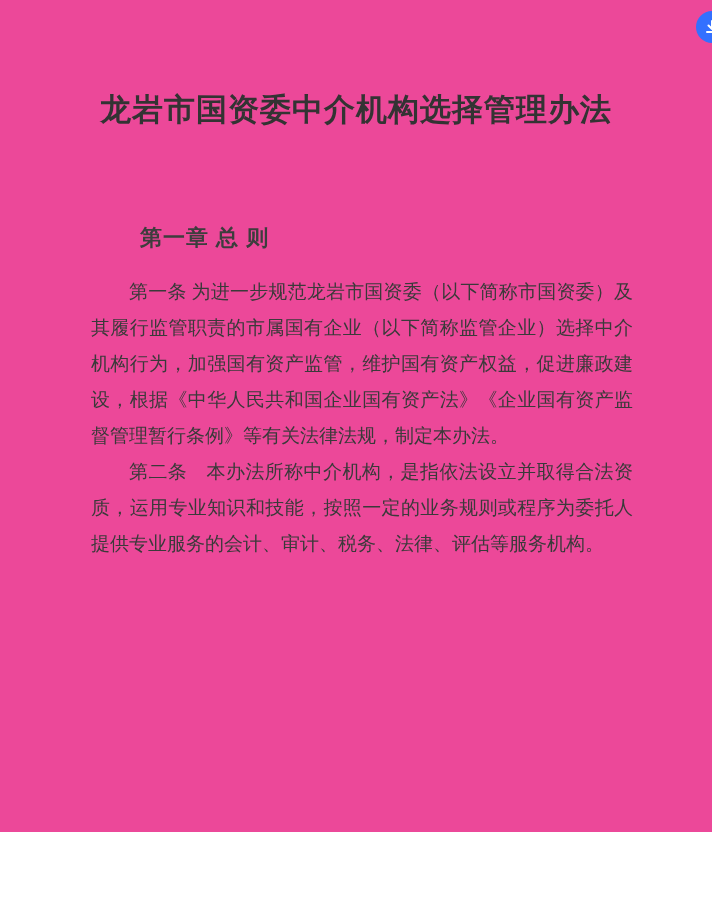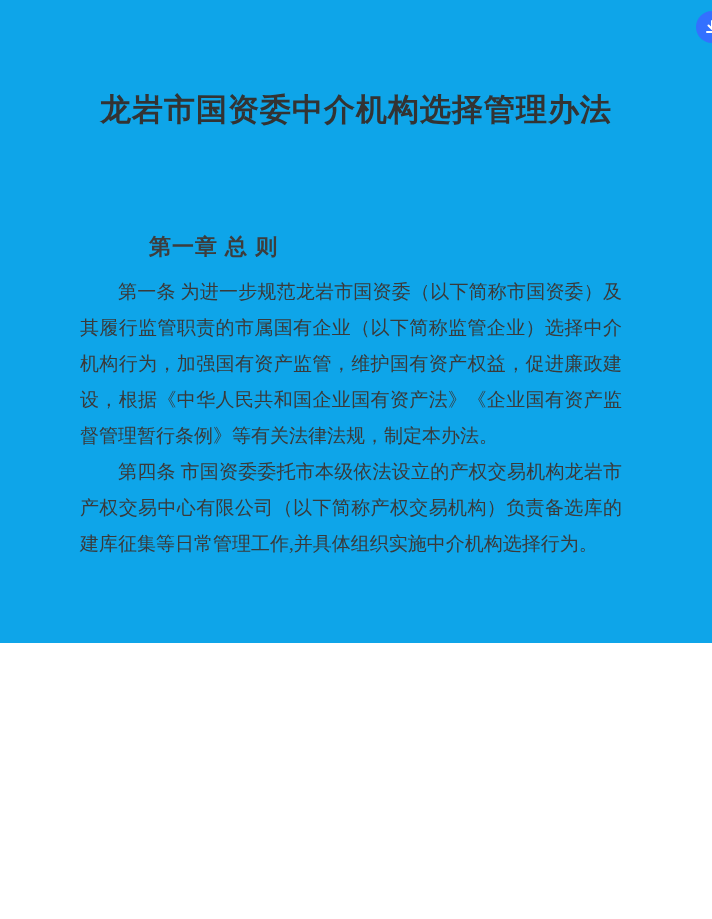--- a/index.html
+++ b/index.html
@@ -3,22 +3,22 @@
 <meta charset="utf-8">
 <style>
   html, body {
     margin: 0;
     padding: 0;
     background: #ffffff;
   }
   .page {
     position: relative;
     width: 712px;
-    height: 643px;
-    background: #0ea5e9;
+    height: 832px;
+    background: #ec4899;
     overflow: hidden;
     font-family: "Liberation Serif", serif;
   }
   .doc-title {
     position: absolute;
     top: 90px;
     left: 0;
     width: 712px;
     margin: 0;
     text-align: center;
@@ -26,32 +26,32 @@
     line-height: 40px;
     font-weight: bold;
     letter-spacing: 1px;
     color: #333333;
     font-family: "Liberation Serif", serif;
   }
   .chapter-heading {
     position: absolute;
     top: 223px;
     left: 140px;
-    margin: 9px;
+    margin: 0;
     font-size: 22px;
     line-height: 30px;
     font-weight: bold;
     color: #3d3d3d;
     font-family: "Liberation Sans", sans-serif;
     letter-spacing: 1px;
   }
   .doc-body {
     position: absolute;
     top: 274px;
-    left: 80px;
+    left: 91px;
     width: 542px;
     font-size: 19px;
     line-height: 36px;
     text-align: justify;
     color: #3a3a3a;
   }
   .doc-body p {
     margin: 0;
     text-indent: 2em;
   }
@@ -87,21 +87,21 @@
 <body>
 
 <div class="page">
 
   <h1 class="doc-title">龙岩市国资委中介机构选择管理办法</h1>
 
   <h2 class="chapter-heading">第一章 总 则</h2>
 
   <div class="doc-body">
     <p>第一条 为进一步规范龙岩市国资委（以下简称市国资委）及其履行监管职责的市属国有企业（以下简称监管企业）选择中介机构行为，加强国有资产监管，维护国有资产权益，促进廉政建设，根据《中华人民共和国企业国有资产法》《企业国有资产监督管理暂行条例》等有关法律法规，制定本办法。</p>
-    <p>第四条 市国资委委托市本级依法设立的产权交易机构龙岩市产权交易中心有限公司（以下简称产权交易机构）负责备选库的建库征集等日常管理工作,并具体组织实施中介机构选择行为。</p>
+    <p>第二条　本办法所称中介机构，是指依法设立并取得合法资质，运用专业知识和技能，按照一定的业务规则或程序为委托人提供专业服务的会计、审计、税务、法律、评估等服务机构。</p>
   </div>
 
   <div class="page-number">— 3 —</div>
 
   <button class="fab" style="background: rgb(51, 112, 255);">
     <span>
       <svg width="16" height="16" viewBox="0 0 16 16" fill="none">
         <path d="M8 2 L8 9" stroke="#ffffff" stroke-width="2" stroke-linecap="round"></path>
         <path d="M4.5 6.5 L8 10 L11.5 6.5" stroke="#ffffff" stroke-width="2" stroke-linecap="round" stroke-linejoin="round"></path>
         <path d="M3 13 L13 13" stroke="#ffffff" stroke-width="2" stroke-linecap="round"></path>

